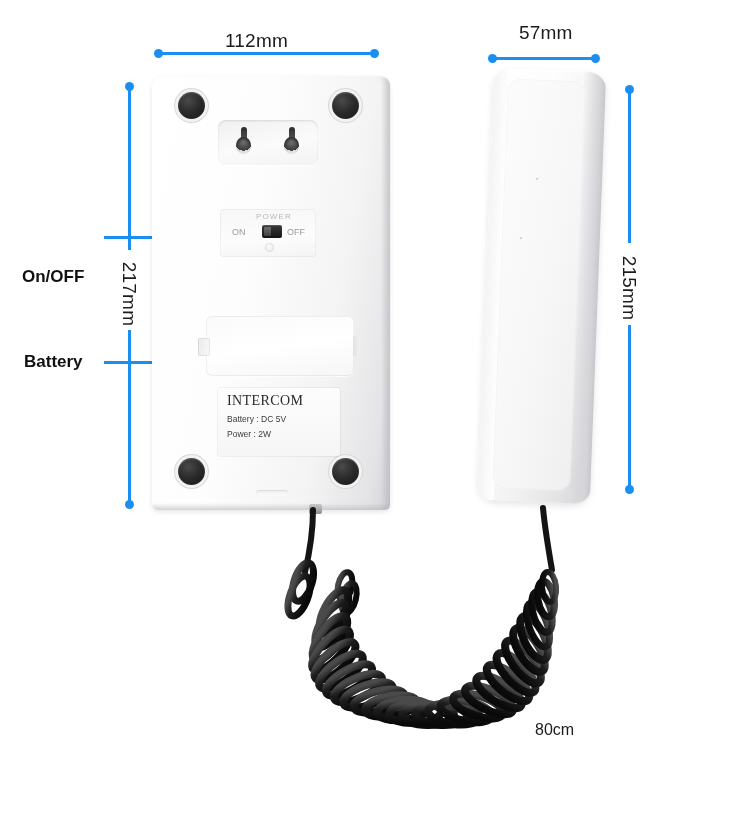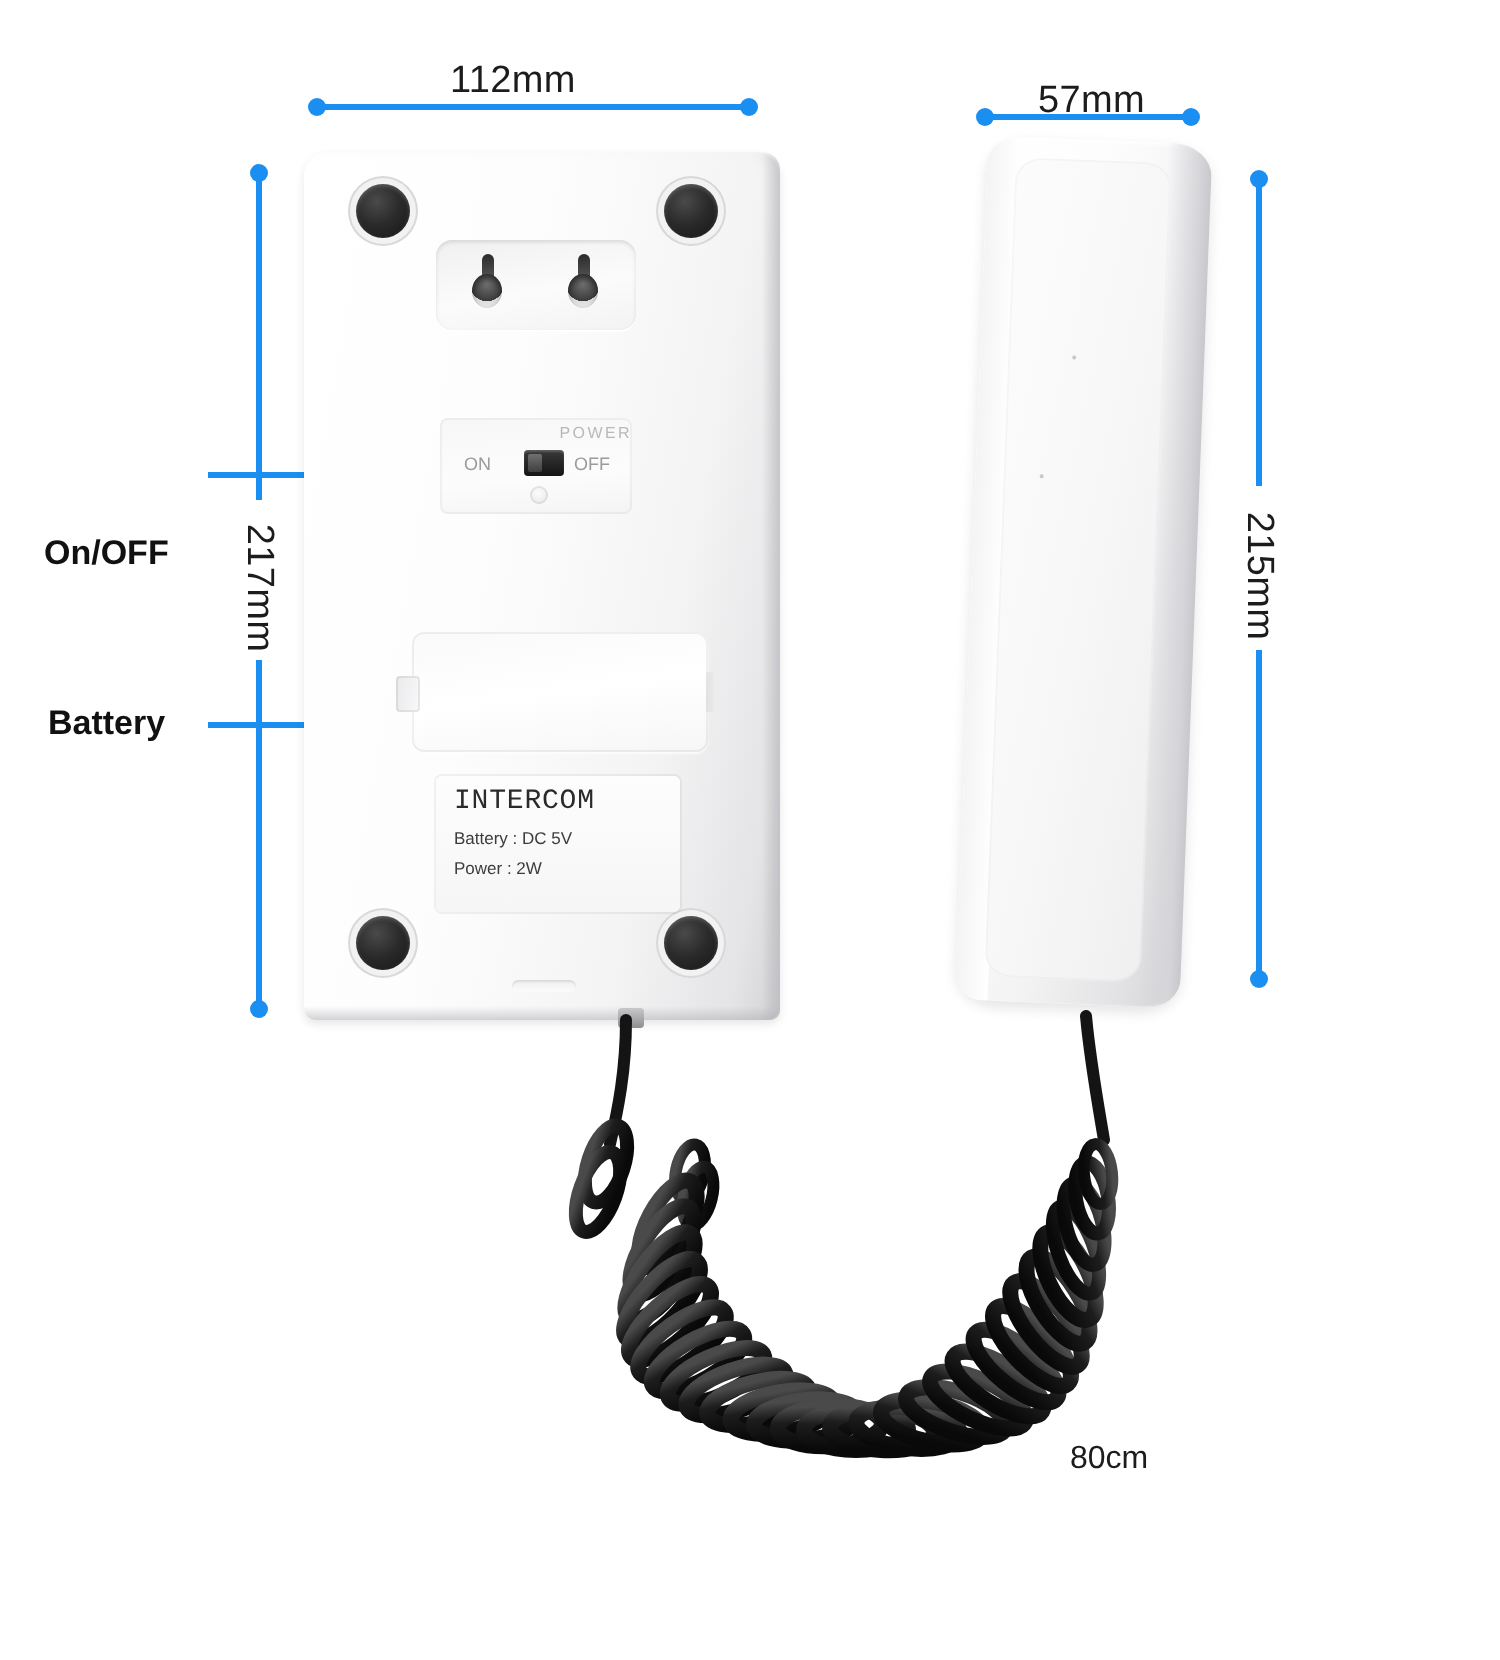--- a/index.html
+++ b/index.html
@@ -156,21 +156,21 @@
     position: absolute;
     left: 68px; top: 133px;
     width: 96px; height: 48px;
     border-radius: 4px;
     background: linear-gradient(175deg, #f7f7f8, #fcfcfc 60%, #f4f4f5);
     box-shadow: inset 0 0 0 1px rgba(0,0,0,0.045);
   }
   .power-title {
     position: absolute;
     top: 3px; left: 0; right: 0;
-    text-align: right;
+    text-align: center;
     font-size: 8px;
     letter-spacing: 1.2px;
     color: #b9b9bd;
     font-family: "Liberation Sans", sans-serif;
     margin-left: 12px;
   }
   .sw-on, .sw-off {
     position: absolute;
     top: 18px;
     font-size: 9px;
@@ -238,21 +238,21 @@
     border-radius: 3px;
     background: linear-gradient(180deg, #fdfdfd, #f6f6f7);
     box-shadow: 0 0 0 1px rgba(0,0,0,0.05);
     padding: 5px 0 0 9px;
     box-sizing: border-box;
   }
   .spec-title {
     font-size: 14px;
     color: #2a2a2c;
     letter-spacing: 0.4px;
-    font-family: Liberation Mono, monospace;
+    font-family: Liberation Serif, serif;
   }
   .spec-line {
     font-size: 8.5px;
     color: #3c3c3f;
     margin-top: 5px;
     font-family: "Liberation Sans", sans-serif;
   }
 
   
   .bottom-notch {
@@ -391,21 +391,21 @@
     <div class="spec-label">
       <div class="spec-title">INTERCOM</div>
       <div class="spec-line">Battery : DC 5V</div>
       <div class="spec-line">Power : 2W</div>
     </div>
 
     <div class="bottom-notch"></div>
     <div class="cord-gland"></div>
   </div>
 
-  <div class="dim-text" style="left:519px; top:40px;">57mm</div>
+  <div class="dim-text" style="left:519px; top:22px;">57mm</div>
   <div class="dimline-h" style="left:492px; top:57px; width:103px;"></div>
   <div class="dot" style="left:488px; top:54px;"></div>
   <div class="dot" style="left:591px; top:54px;"></div>
 
   <div class="dimline-v" style="left:628px; top:88px; height:155px;"></div>
   <div class="dimline-v" style="left:628px; top:325px; height:165px;"></div>
   <div class="dot" style="left:625px; top:85px;"></div>
   <div class="dot" style="left:625px; top:485px;"></div>
   <div class="dim-text dim-vert" style="left:594px; top:277px; width:70px; text-align:center;">215mm</div>
 

